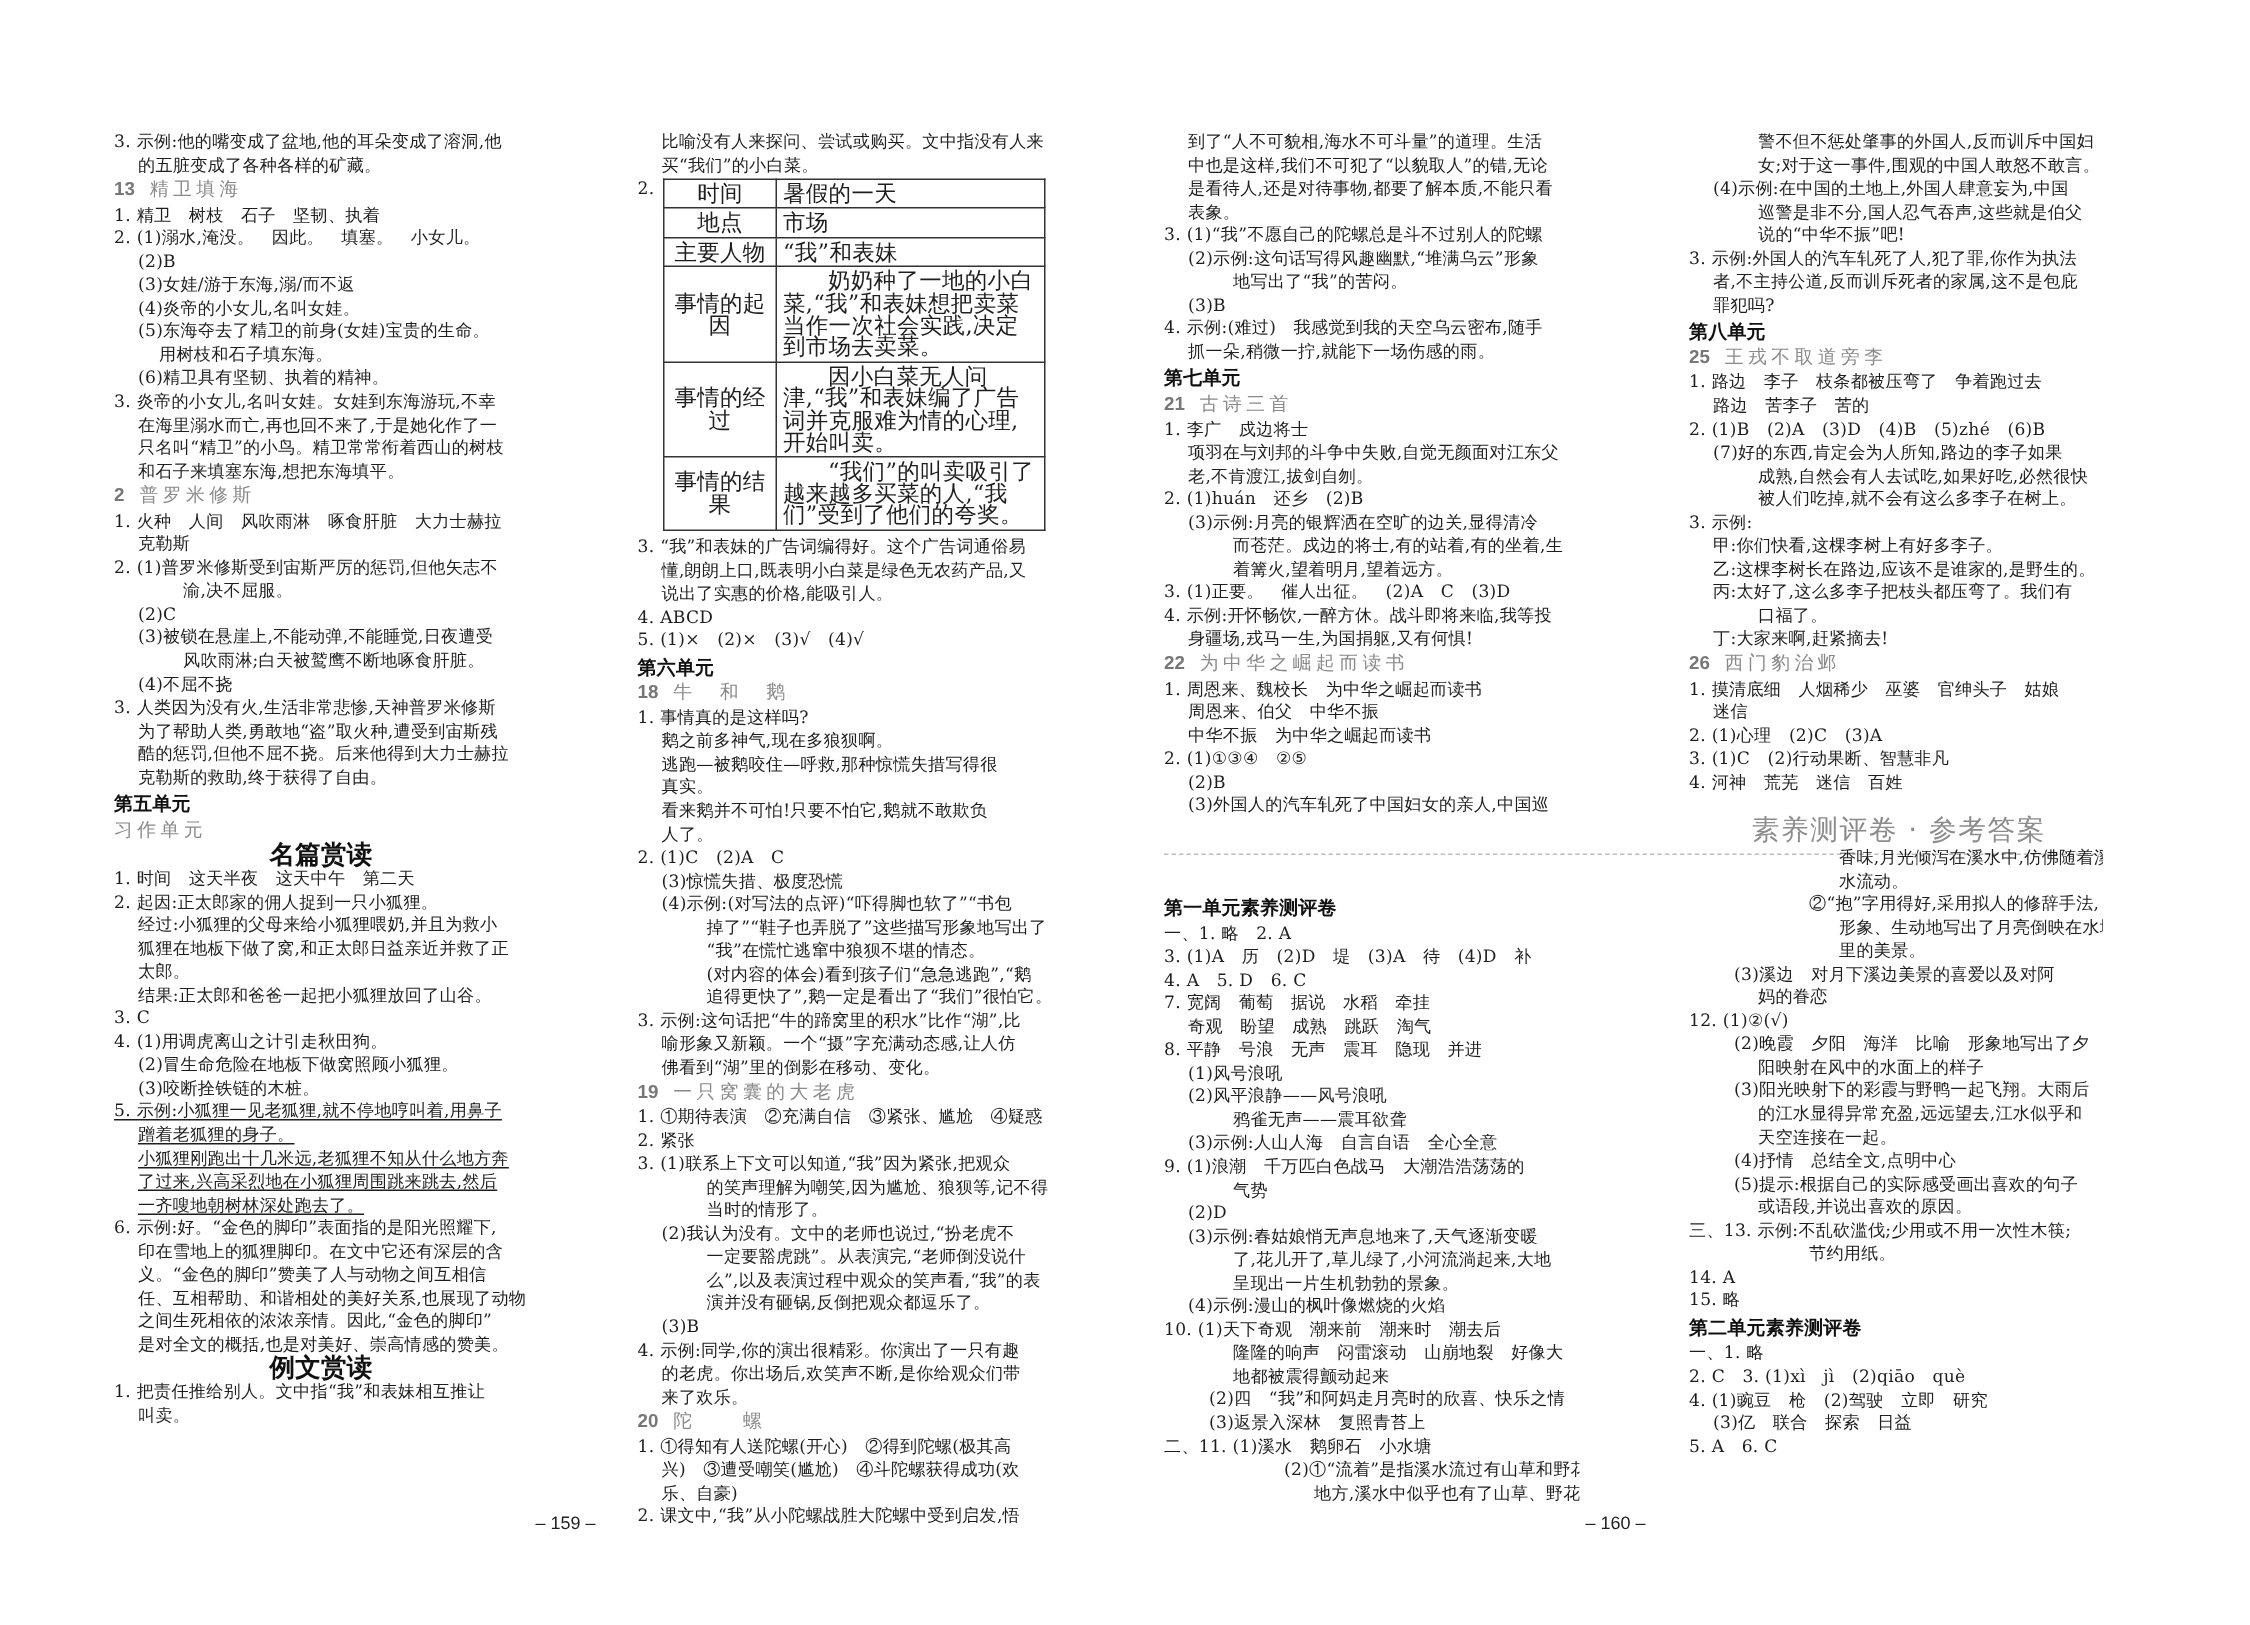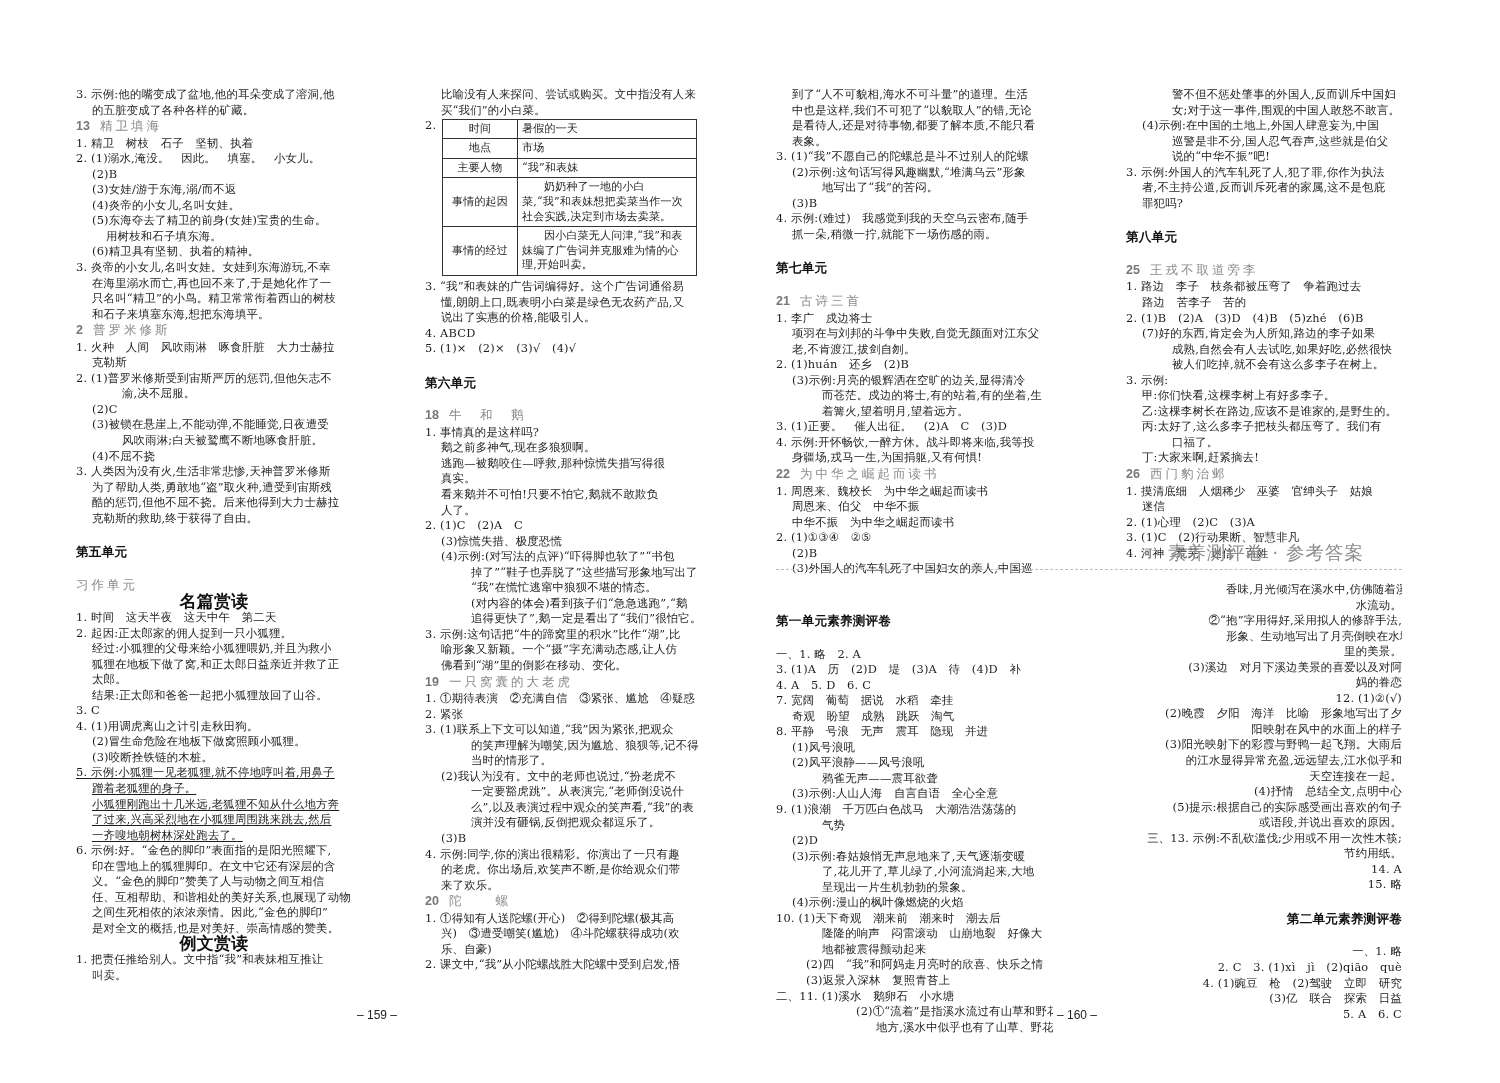--- a/index.html
+++ b/index.html
@@ -5,35 +5,35 @@
   * { margin: 0; padding: 0; box-sizing: border-box; }
   html, body { width: 1500px; height: 1083px; background: #ffffff; overflow: hidden; }
   body { font-family: "DejaVu Serif", "Liberation Serif", serif; color: #1e1e1e; position: relative; }
 
   .col { position: absolute; font-size: 11.4px; line-height: 15.55px; letter-spacing: 0.2px; }
   #col1 { left: 76px;  top: 87px; width: 276px; }
   #col2 { left: 425px; top: 87px; width: 280px; }
   #col3 { left: 776px; top: 87px; width: 277px; }
   #col4 { left: 1126px; top: 87px; width: 276px; }
   #col5 { left: 776px; top: 595px; width: 277px; }
-  #col6 { left: 1126px; top: 582px; width: 276px; text-align: right; }
+  #col6 { left: 1126px; top: 564px; width: 276px; }
 
   .ln { white-space: nowrap; overflow: hidden; }
   .ln.ind1 { padding-left: 16px; }
   .ln.ind2 { padding-left: 30px; }
   .ln.ind3 { padding-left: 46px; }
   .ln.ind4 { padding-left: 80px; }
   .ln.ind5 { padding-left: 100px; }
   .ln.u { text-decoration: underline; text-underline-offset: 2px; }
   .lesson { font-family: Liberation Sans, sans-serif; color: #8a8a8a; font-size: 12.5px; letter-spacing: 3px; margin: 1px 0; }
   .lesson b { color: #777; font-weight: bold; letter-spacing: 0; margin-right: 10px; }
-  .unit { font-family: "DejaVu Sans", "Liberation Sans", sans-serif; font-weight: bold; font-size: 12.6px; color: #111; margin: 18px 0; }
+  .unit { font-family: "DejaVu Sans", "Liberation Sans", sans-serif; font-weight: bold; font-size: 12.6px; color: #111; margin: 2px 0; }
   .sub { font-family: Liberation Serif, serif; font-weight: bold; font-size: 17px; color: #111; text-align: center; }
 
-  .story-table { border-collapse: collapse; width: 255px; margin-left: 17px; font-size: 11px; line-height: 14.6px; margin-top: -15px; margin-bottom: 3px; }
+  .story-table { border-collapse: collapse; width: 255px; margin-left: 17px; font-size: 15px; line-height: 14.6px; margin-top: -15px; margin-bottom: 3px; }
   .story-table td { border: 1px solid #333; padding: 2px 4px; vertical-align: middle; }
   .story-table td.k { width: 75px; text-align: center; }
   .story-table td.v { text-indent: 0; }
   .story-table td.v.para { text-indent: 2em; }
 
   .banner { position: absolute; left: 776px; top: 540px; width: 626px; height: 30px; border-bottom: 1px dashed #bdbdbd; }
   .banner span { position: absolute; right: 38px; top: 0; font-family: "DejaVu Sans", "Liberation Sans", sans-serif; font-size: 18.5px; color: #8c8c8c; letter-spacing: 1px; }
 
   .pageno { position: absolute; top: 1008px; font-family: "Liberation Sans", sans-serif; font-size: 12px; color: #222; }
   #pn1 { left: 357px; }
@@ -121,20 +121,24 @@
           <td class="v">“我”和表妹</td>
         </tr>
         <tr>
           <td class="k">事情的起因</td>
           <td class="v para">奶奶种了一地的小白菜,“我”和表妹想把卖菜当作一次社会实践,决定到市场去卖菜。</td>
         </tr>
         <tr>
           <td class="k">事情的经过</td>
           <td class="v para">因小白菜无人问津,“我”和表妹编了广告词并克服难为情的心理,开始叫卖。</td>
         </tr>
+        <tr>
+          <td class="k">事情的结果</td>
+          <td class="v para">“我们”的叫卖吸引了越来越多买菜的人,“我们”受到了他们的夸奖。</td>
+        </tr>
       </tbody>
   </table>
   <div>
       <div class="ln">3. “我”和表妹的广告词编得好。这个广告词通俗易</div>
       <div class="ln ind1">懂,朗朗上口,既表明小白菜是绿色无农药产品,又</div>
       <div class="ln ind1">说出了实惠的价格,能吸引人。</div>
       <div class="ln">4. ABCD</div>
       <div class="ln">5. (1)×　(2)×　(3)√　(4)√</div>
       <div class="unit">第六单元</div>
       <div class="lesson"><b>18</b><span>牛　和　鹅</span></div>

